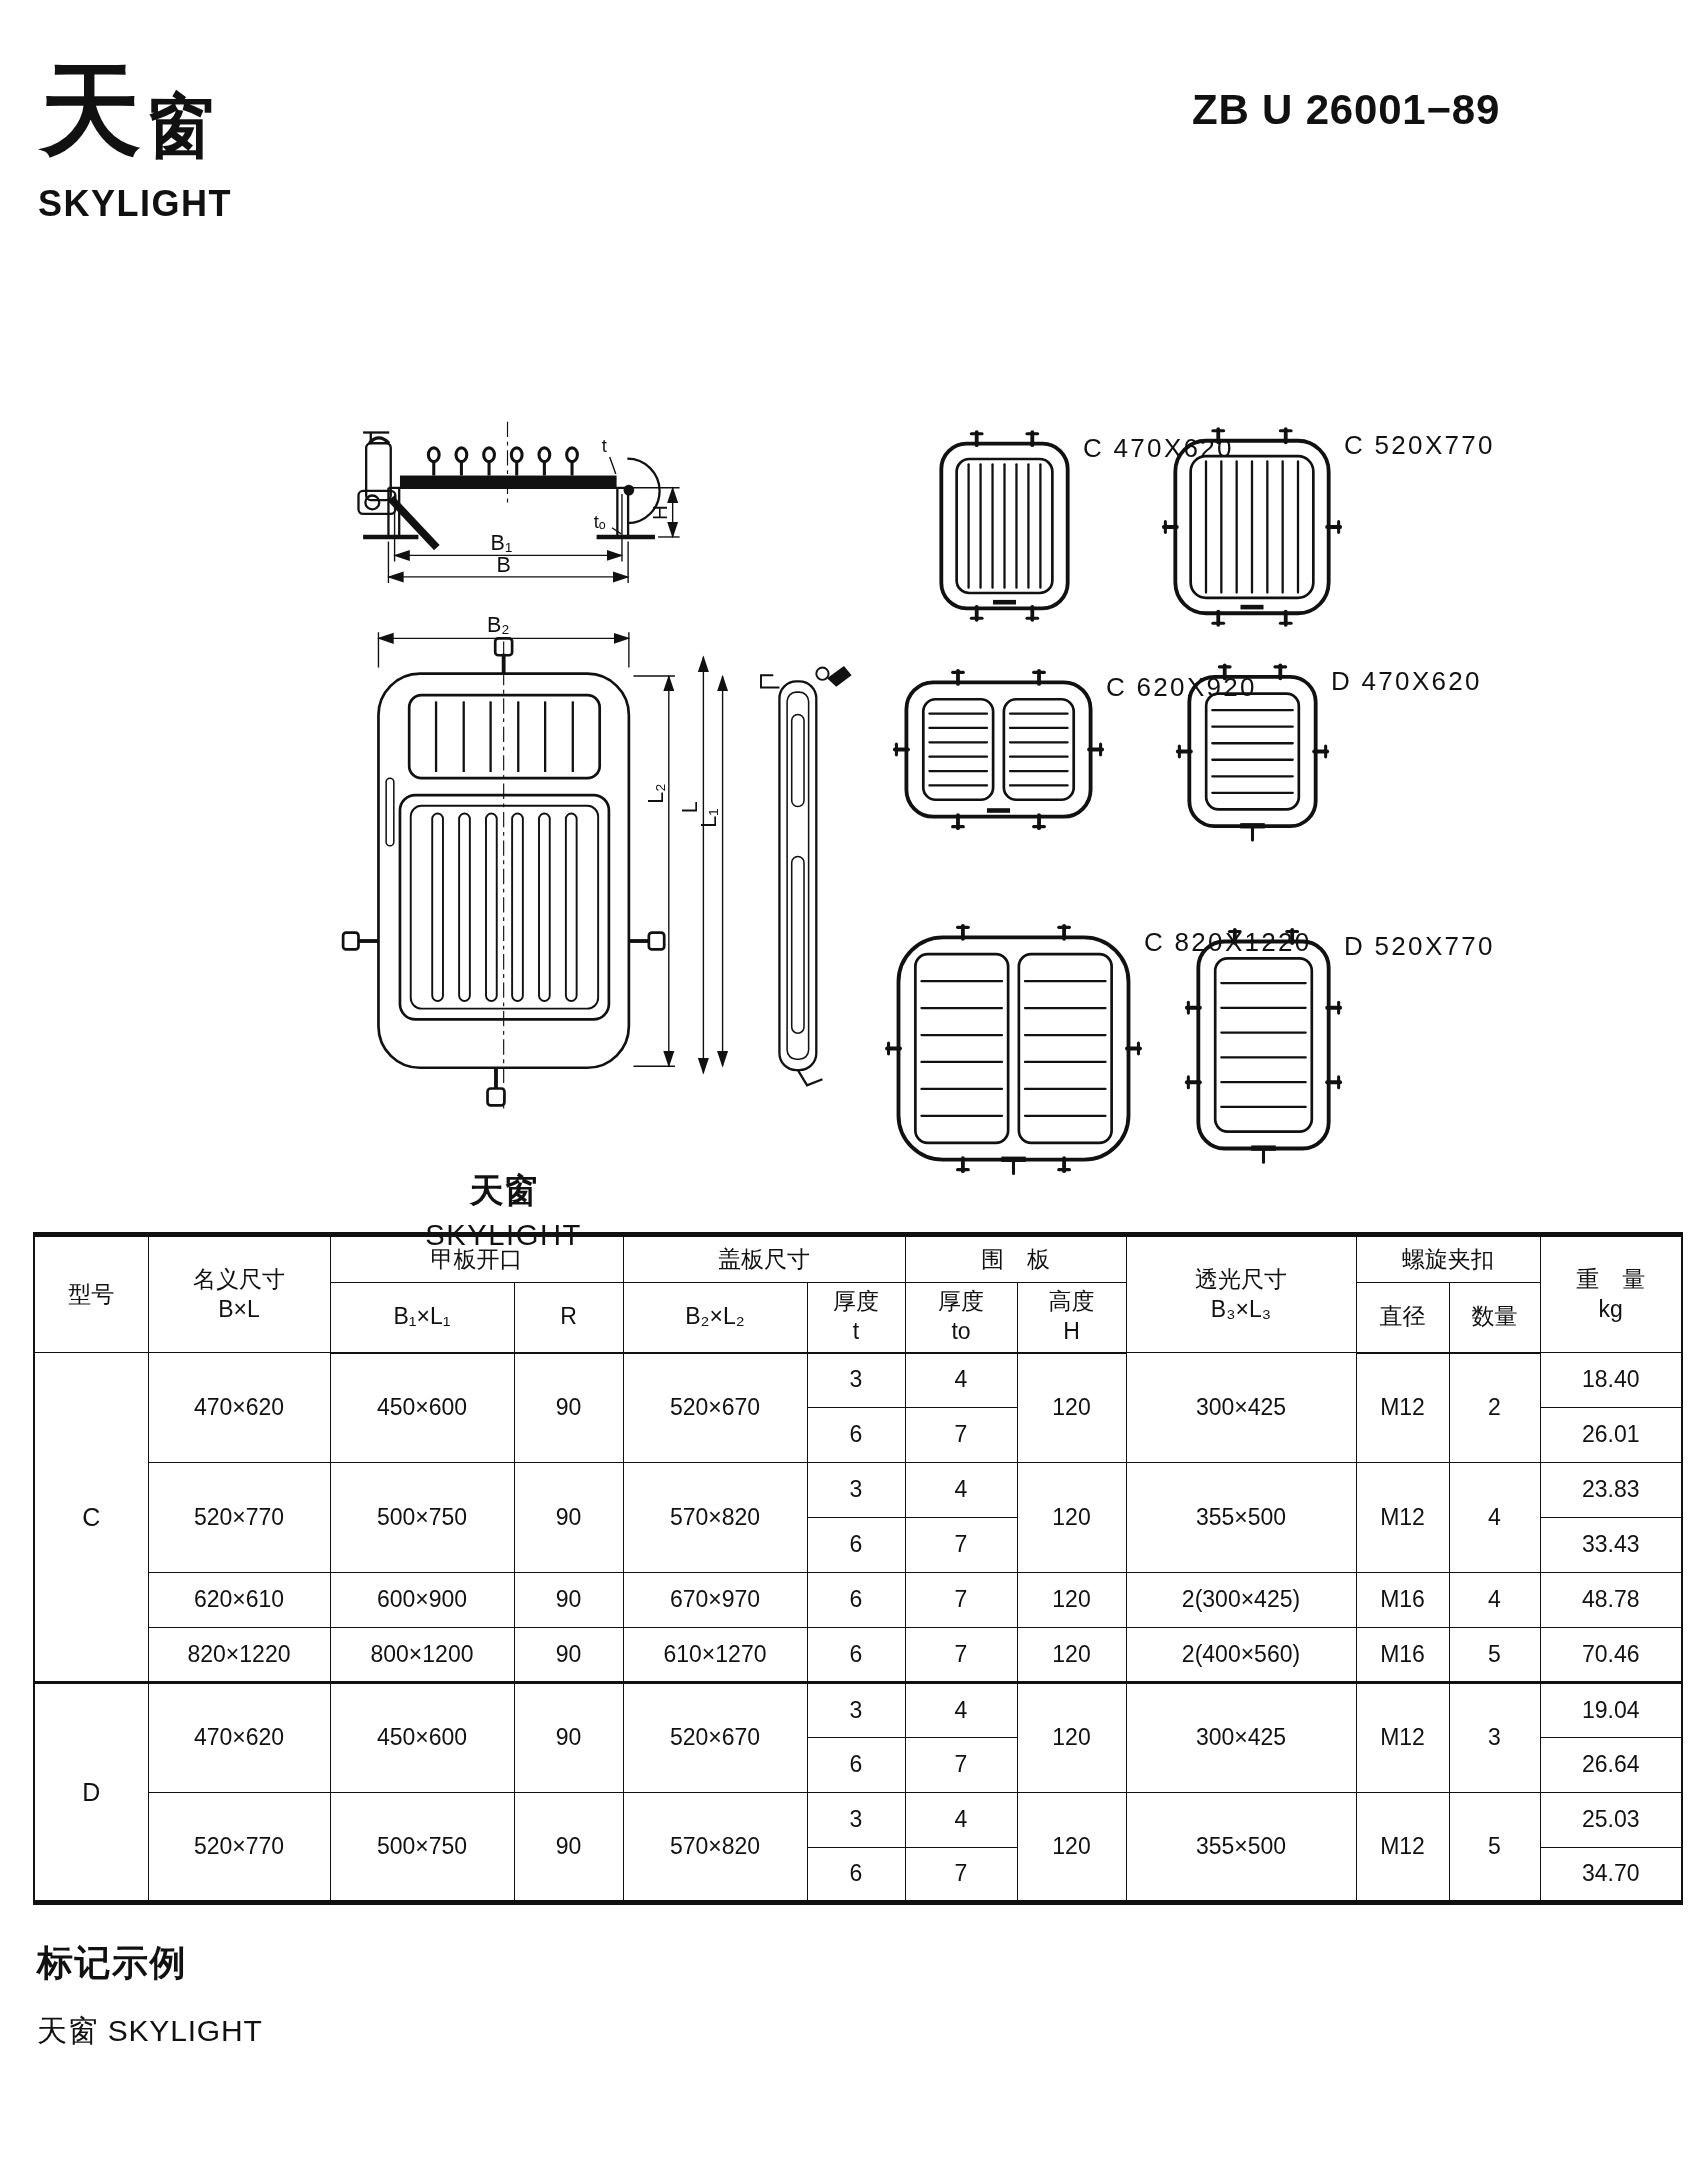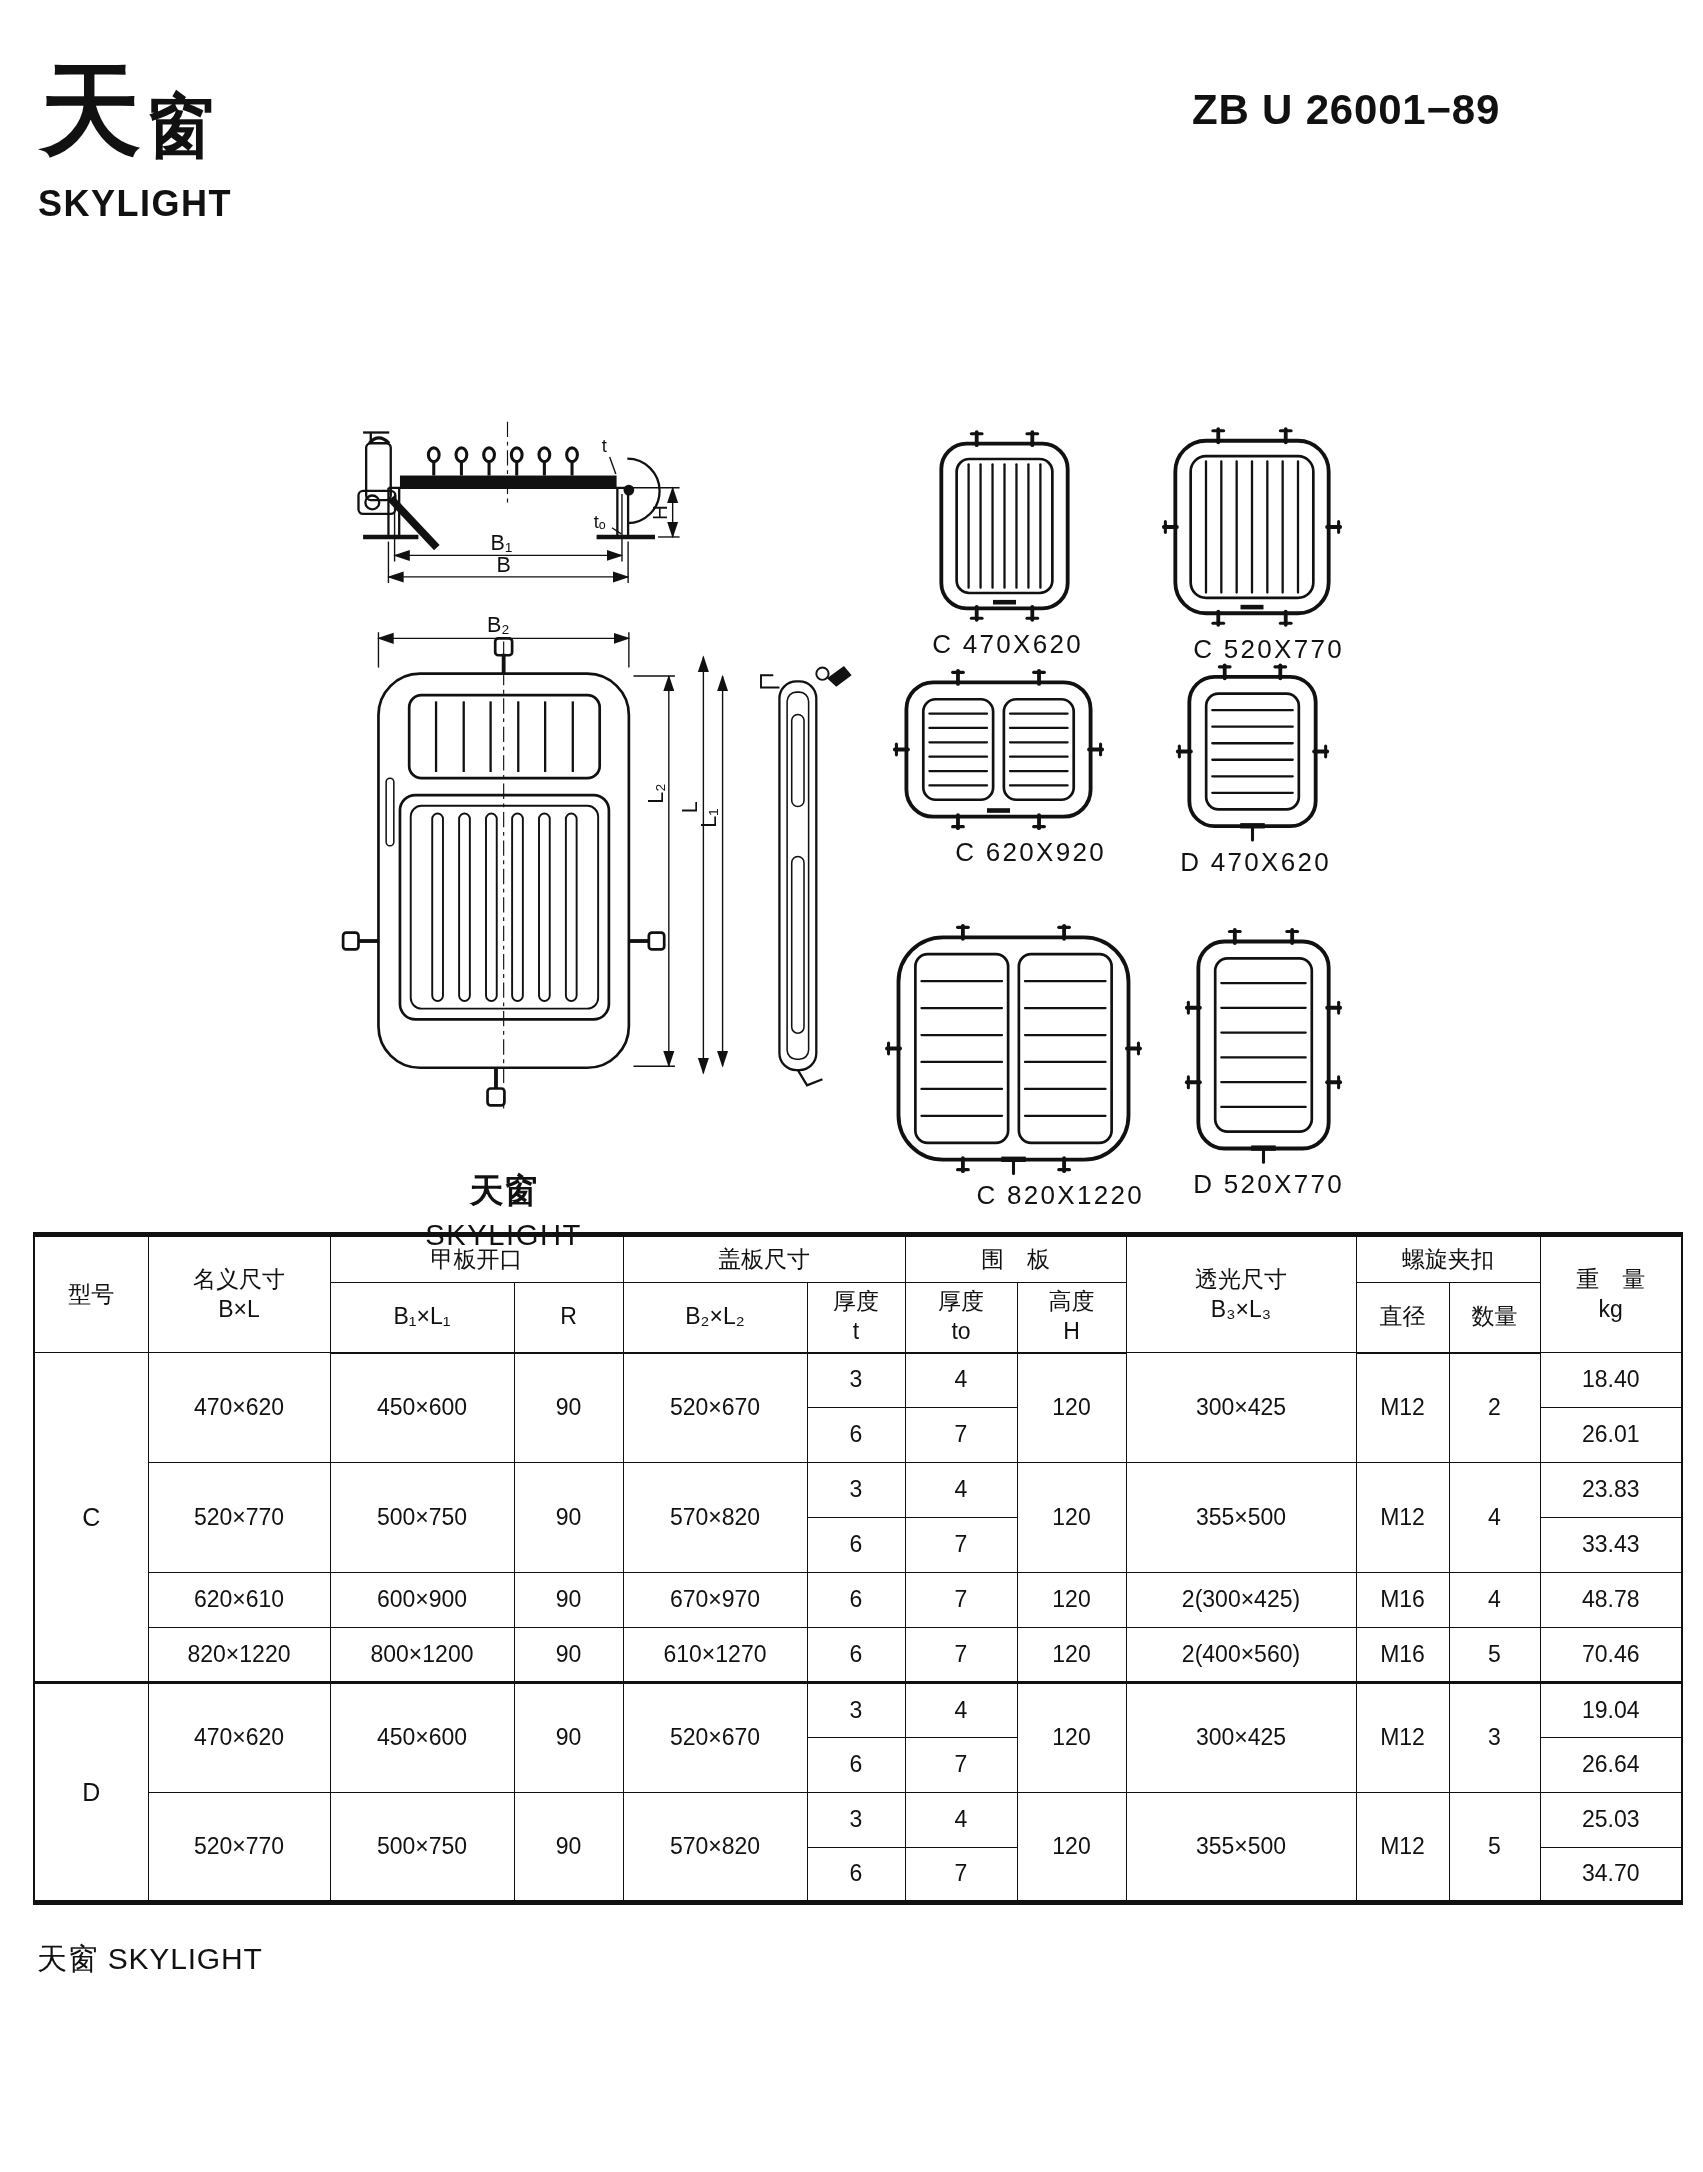--- a/index.html
+++ b/index.html
@@ -10,21 +10,21 @@
   }
   .abs{position:absolute}
   
   .title-cn{left:40px;top:60px;display:flex;align-items:flex-end;line-height:1}
   .title-cn .big{font-size:101px;font-weight:900;letter-spacing:0}
   .title-cn .small{font-size:69px;font-weight:800;margin-left:4.6px}
   .title-en{left:38px;top:183px;font-size:36px;font-weight:700;letter-spacing:1.5px}
   .std-code{left:1192px;top:86px;font-size:42px;font-weight:700;letter-spacing:0.8px}
   
   svg text{fill:#111;font-family:"Liberation Sans","DejaVu Sans",sans-serif}
-  .variant{position:absolute;display:flex;flex-direction:column;align-items:flex-end}
+  .variant{position:absolute;display:flex;align-items:flex-start}
   .variant .vlabel{font-size:26px;letter-spacing:2.3px;margin-top:4.6px;white-space:nowrap;font-weight:500}
   .v1{left:926px;top:428px}
   .v2{left:1160px;top:425px}
   .v3{left:891px;top:667px}
   .v4{left:1174px;top:661px}
   .v5{left:883px;top:922px}
   .v6{left:1183px;top:926px}
   
   .spec-table{left:33px;top:1232px;border-collapse:collapse;table-layout:fixed;
     border:2.3px solid #111;border-top-width:5.4px;border-bottom-width:5.4px}
@@ -697,15 +697,16 @@
           <div>7</div>
         </td>
         <td>
           <div>34.70</div>
         </td>
       </tr>
     </tbody>
 </table>
 
 <div class="abs example">
+  <div class="ex-head">标记示例</div>
   <div class="ex-line">天窗 SKYLIGHT</div>
 </div>
 
 
 </body></html>

